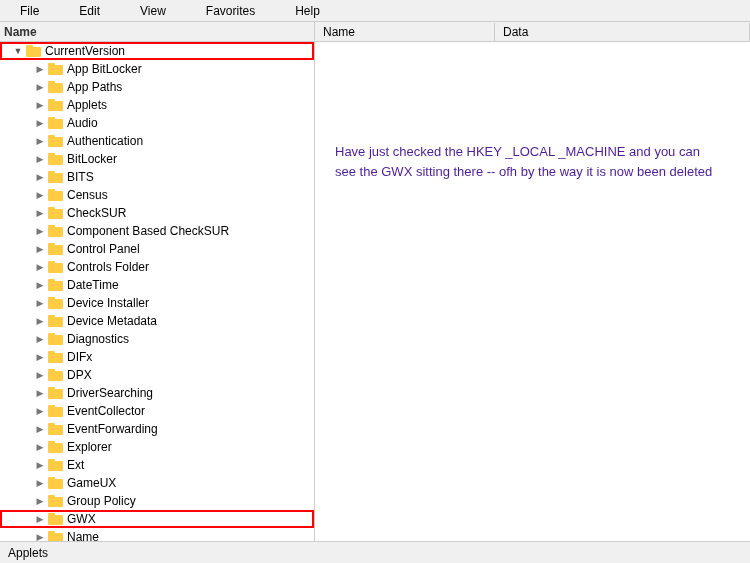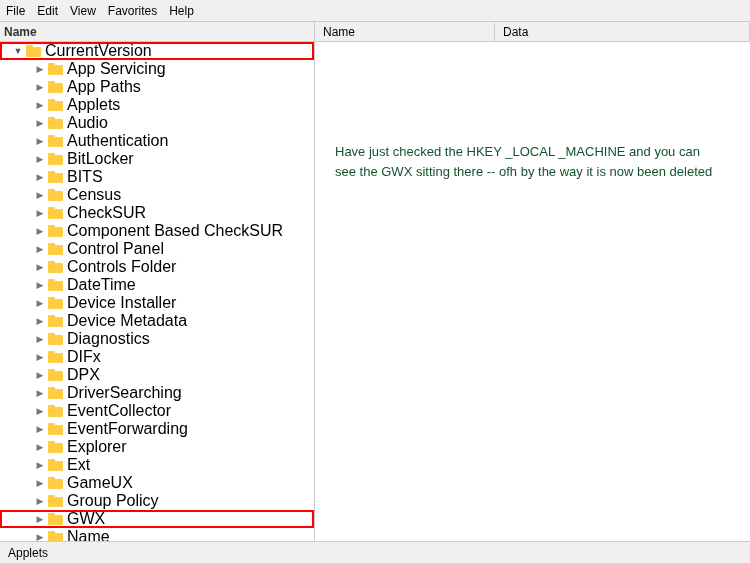--- a/index.html
+++ b/index.html
@@ -18,21 +18,21 @@
     
     .menubar {
       display: flex;
       background: #f0f0f0;
       border-bottom: 1px solid #ccc;
       padding: 2px 0;
       height: 22px;
       align-items: center;
     }
     .menubar-item {
-      padding: 2px 6px;
+      padding: 2px 20px;
       cursor: pointer;
       font-size: 12px;
     }
 
     
     .main-content {
       display: flex;
       flex: 1;
       overflow: hidden;
     }
@@ -93,21 +93,21 @@
       width: 16px;
       height: 14px;
       display: inline-flex;
       align-items: center;
       justify-content: center;
       flex-shrink: 0;
       margin-right: 3px;
     }
 
     .tree-label {
-      font-size: 16px;
+      font-size: 12px;
     }
 
     
     .right-panel {
       flex: 1;
       display: flex;
       flex-direction: column;
       overflow: hidden;
     }
 
@@ -131,21 +131,21 @@
     .col-data { flex: 1; }
 
     .right-content {
       flex: 1;
       padding: 8px;
       overflow: auto;
       position: relative;
     }
 
     .annotation-text {
-      color: #14532d;
+      color: #4c1d95;
       font-size: 13px;
       line-height: 1.5;
       position: absolute;
       top: 100px;
       left: 20px;
       width: 380px;
     }
 
     
     .statusbar {
@@ -199,21 +199,21 @@
         </div>
         <div class="tree-item">
           <span class="tree-indent" style="width: 32px;"></span>
           <span class="tree-expander" style="color: rgb(119, 119, 119);">▶</span>
           <span class="tree-icon">
             <svg width="16" height="14" viewBox="0 0 16 14">
               <rect x="0" y="1" width="7" height="3" rx="1" fill="#FFCC44"></rect>
               <rect x="0" y="3" width="15" height="10" rx="1" fill="#FFCC44"></rect>
             </svg>
           </span>
-          <span class="tree-label">App Servicing</span>
+          <span class="tree-label">App BitLocker</span>
         </div>
         <div class="tree-item">
           <span class="tree-indent" style="width: 32px;"></span>
           <span class="tree-expander" style="color: rgb(119, 119, 119);">▶</span>
           <span class="tree-icon">
             <svg width="16" height="14" viewBox="0 0 16 14">
               <rect x="0" y="1" width="7" height="3" rx="1" fill="#FFCC44"></rect>
               <rect x="0" y="3" width="15" height="10" rx="1" fill="#FFCC44"></rect>
             </svg>
           </span>

